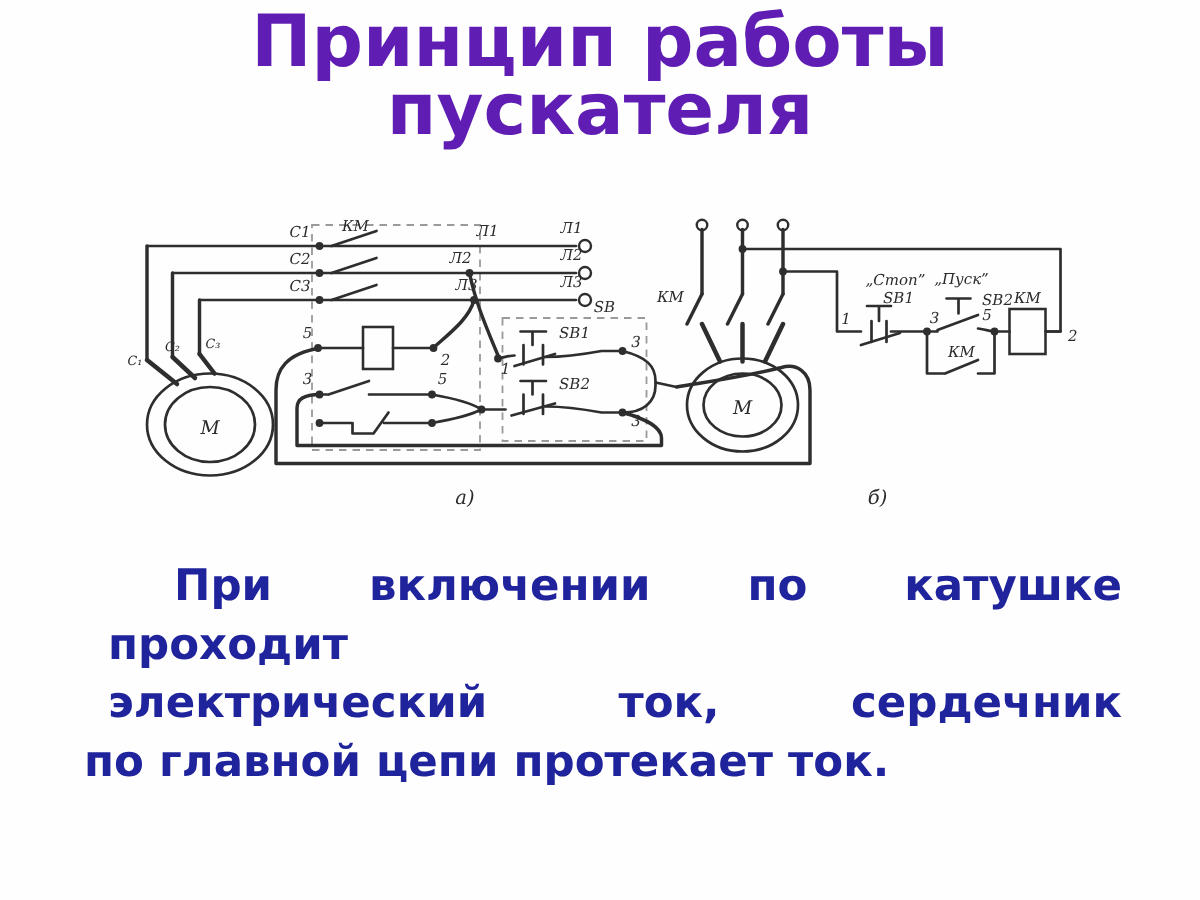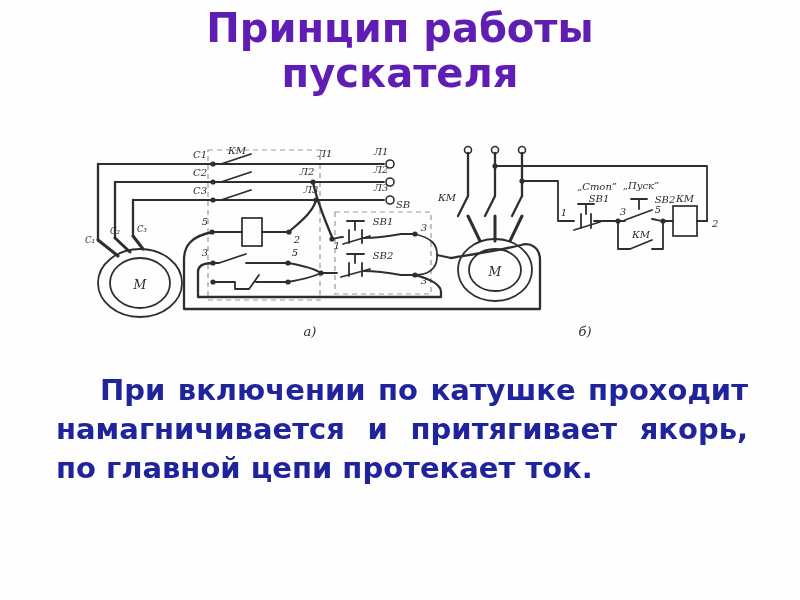--- a/index.html
+++ b/index.html
@@ -3,28 +3,28 @@
 <meta charset="utf-8">
 <style>
   html,body{margin:0;padding:0;}
   body{
     width:800px;height:600px;position:relative;overflow:hidden;
     background:#fefefe;
     font-family:"DejaVu Sans",sans-serif;
   }
   .title{
     position:absolute;top:6px;left:0;width:800px;
-    text-align:center;font-weight:bold;font-size:40px;line-height:45px;
+    text-align:center;font-weight:bold;font-size:48px;line-height:45px;
     color:#5f1db4;letter-spacing:0px;
   }
   .para{
     position:absolute;top:371px;left:56px;width:692px;
     font-weight:bold;font-size:29px;line-height:39px;color:#20249c;
   }
-  .para .jline{text-align:justify;text-align-last:justify;}
+  .para .jline{text-align:justify;text-align-last:justify;margin-left:16px;}
   .para .first{text-indent:44px;}
   .para .last{text-align:justify;text-align-last:left;}
   .fig{position:absolute;top:142px;left:85px;width:655px;height:200px;}
   svg text{font:italic 10px "DejaVu Serif",serif;fill:#2b2b2b;text-anchor:middle;}
   svg text.t9{font-size:8.5px;}
   svg text.t12{font-size:12.5px;}
   svg text.t13{font-size:13px;}
   svg text.tas{text-anchor:start;}
   svg text.tae{text-anchor:end;}
   .w{stroke:#2e2e2e;stroke-width:1.8;fill:none;stroke-linecap:round;stroke-linejoin:round;}
@@ -198,15 +198,15 @@
     <text x="600" y="60">КМ</text>
     <text class="tas" x="627" y="85">2</text>
     <text x="556" y="96">КМ</text>
     <text class="t13" x="500" y="194">б)</text>
   </g>
 </svg>
 </div>
 
 <div class="para" style="color: rgb(32, 36, 156);">
   <div class="jline first">При включении по катушке проходит</div>
-  <div class="jline">намагничивается и притягивает якорь,</div>
+  <div class="jline">электрический ток, сердечник</div>
   <div class="last">по главной цепи протекает ток.</div>
 </div>
 
 </body></html>

